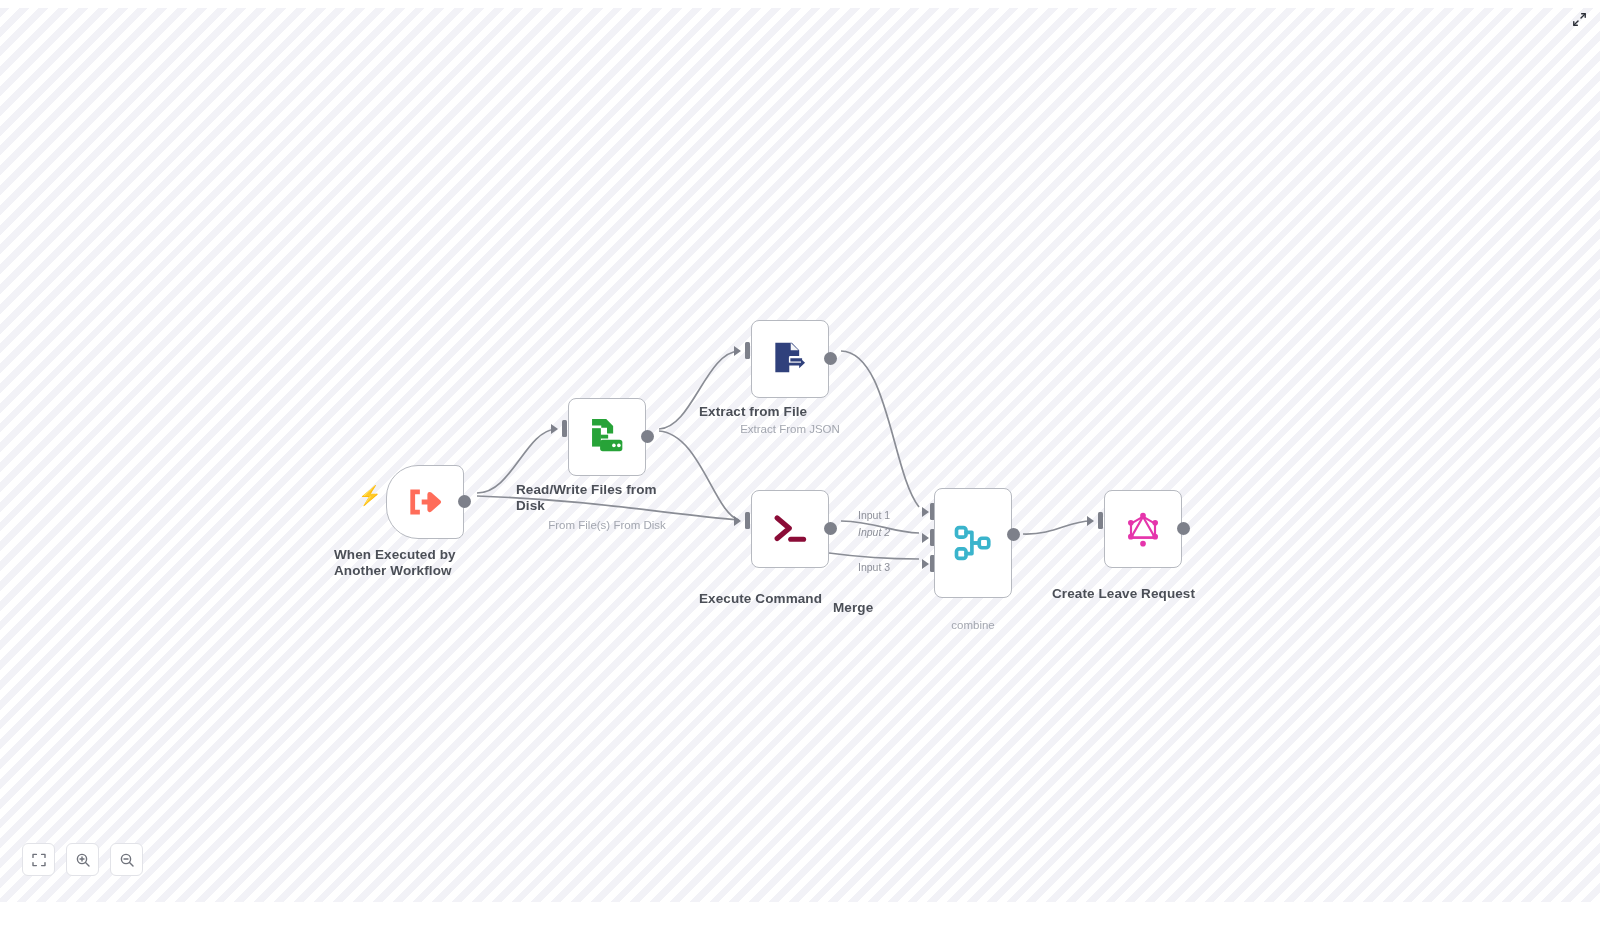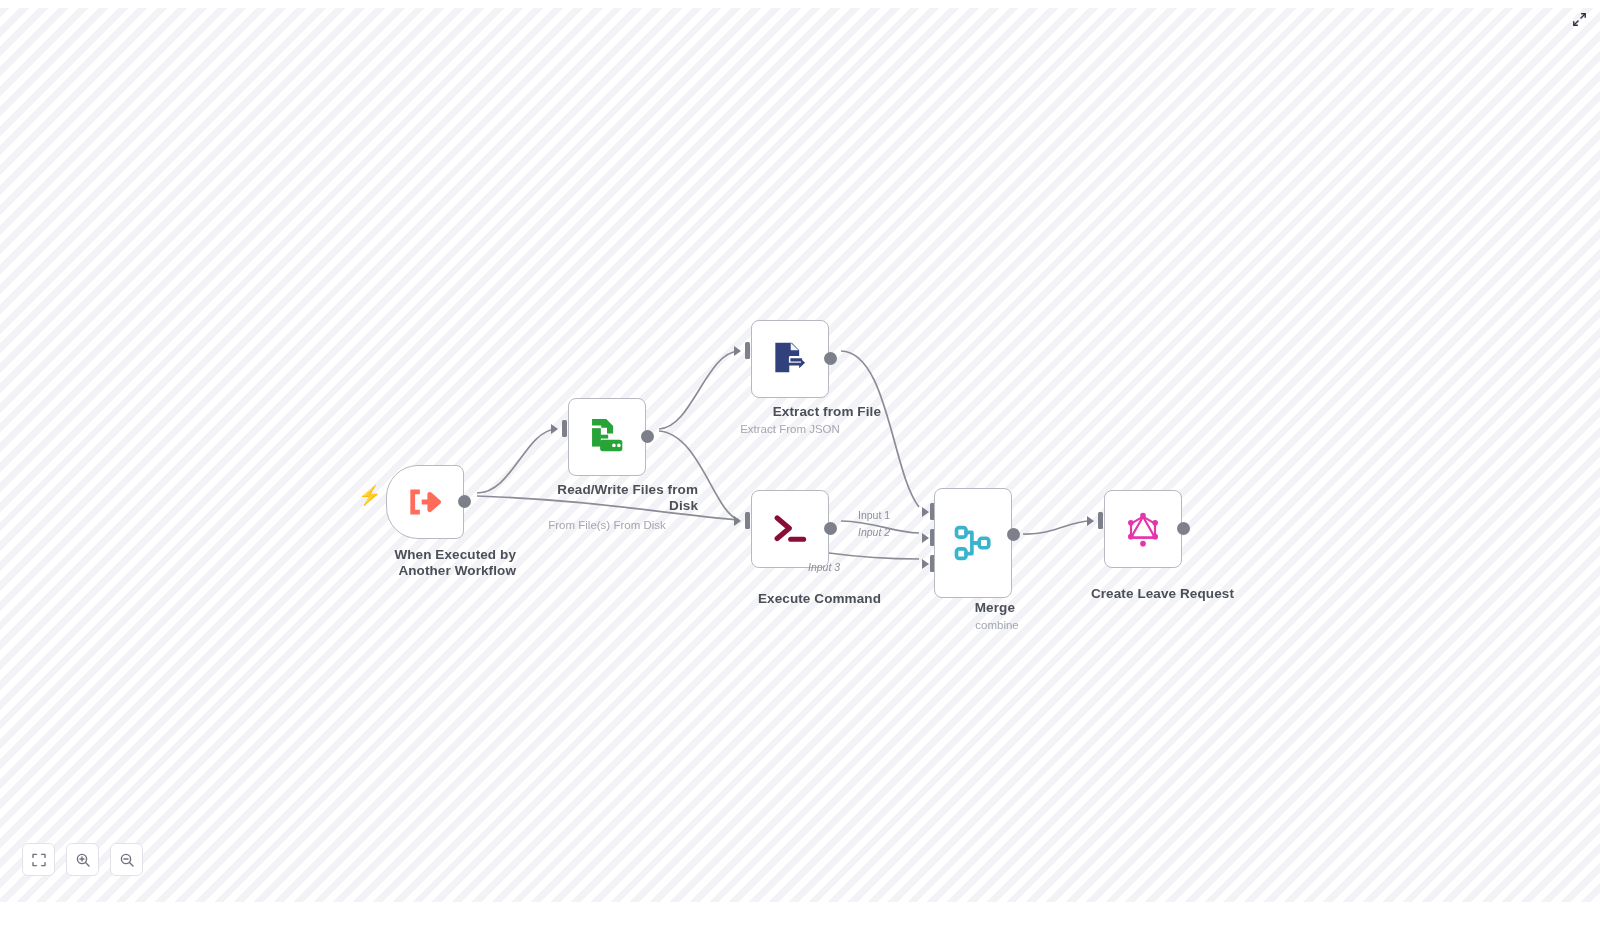--- a/index.html
+++ b/index.html
@@ -54,21 +54,21 @@
     display: flex;
     align-items: center;
     justify-content: center;
   }
   .node.trigger {
     border-radius: 32px 8px 8px 32px;
   }
 
   .node-label {
     position: absolute;
-    text-align: right;
+    text-align: left;
     font-size: 13.5px;
     font-weight: 600;
     color: #4b4f57;
     line-height: 16px;
     letter-spacing: 0.1px;
     white-space: pre-line;
   }
   .node-sublabel {
     position: absolute;
     text-align: center;
@@ -222,38 +222,38 @@
     <div class="node-label" style="left:699px; top:566px; width:182px;margin-top:17px;">Execute Command</div>
 
     <div class="input-caption" style="left:858px; top:501px; width:64px;">Input 1</div>
     <div class="in-arrow" style="left:922px; top:499px;"></div>
     <div class="in-port" style="left:930px; top:495px;"></div>
 
     <div class="input-caption" style="left:858px; top:518px; width:64px;font-style:italic;">Input 2</div>
     <div class="in-arrow" style="left:922px; top:525px;"></div>
     <div class="in-port" style="left:930px; top:521px;"></div>
 
-    <div class="input-caption" style="left:808px; top:553px; width:64px;font-style:italic;">Input 3</div>
+    <div class="input-caption" style="left:858px; top:553px; width:64px;">Input 3</div>
     <div class="in-arrow" style="left:922px; top:551px;"></div>
     <div class="in-port" style="left:930px; top:547px;"></div>
 
     <div class="node" style="left:934px; top:480px; width:78px; height:110px;">
       <svg width="44" height="44" viewBox="0 0 24 24">
         <g fill="none" stroke="#3ab4cc" stroke-width="2.0" stroke-linejoin="round">
           <rect x="3.0" y="3.6" width="5.2" height="5.2" rx="1.5"></rect>
           <rect x="3.0" y="15.2" width="5.2" height="5.2" rx="1.5"></rect>
           <rect x="15.4" y="9.4" width="5.2" height="5.2" rx="1.5"></rect>
           <path d="M8.2 6.2 h3.2 v5.8 h4.0" stroke-linecap="round"></path>
           <path d="M8.2 17.8 h3.2 v-5.8 h4.0" stroke-linecap="round"></path>
         </g>
       </svg>
     </div>
     <div class="out-port" style="left:1007px; top:520px;"></div>
     <div class="node-label" style="left:833px; top:592px; width:182px;">Merge</div>
-    <div class="node-sublabel" style="left:906px; top:610px; width:182px;">combine</div>
+    <div class="node-sublabel" style="left:882px; top:610px; width:182px;">combine</div>
 
     <div class="in-arrow" style="left:1087px; top:508px;"></div>
     <div class="in-port" style="left:1098px; top:504px;"></div>
     <div class="node" style="left:1104px; top:482px; width:78px; height:78px;">
       <svg width="40" height="40" viewBox="0 0 24 24">
         <g stroke="#e535ab" stroke-width="1.3" fill="none">
           <path d="M12 3.4 L20.0 8.0 L20.0 16.6 L12 21.2 L4.0 16.6 L4.0 8.0 Z" opacity="0"></path>
           <path d="M12 4.6 L19.2 17.2 L4.8 17.2 Z"></path>
           <path d="M12 4.6 L4.8 8.8 M12 4.6 L19.2 8.8 M4.8 8.8 L4.8 17.2 M19.2 8.8 L19.2 17.2 M4.8 17.2 L19.2 17.2"></path>
         </g>

